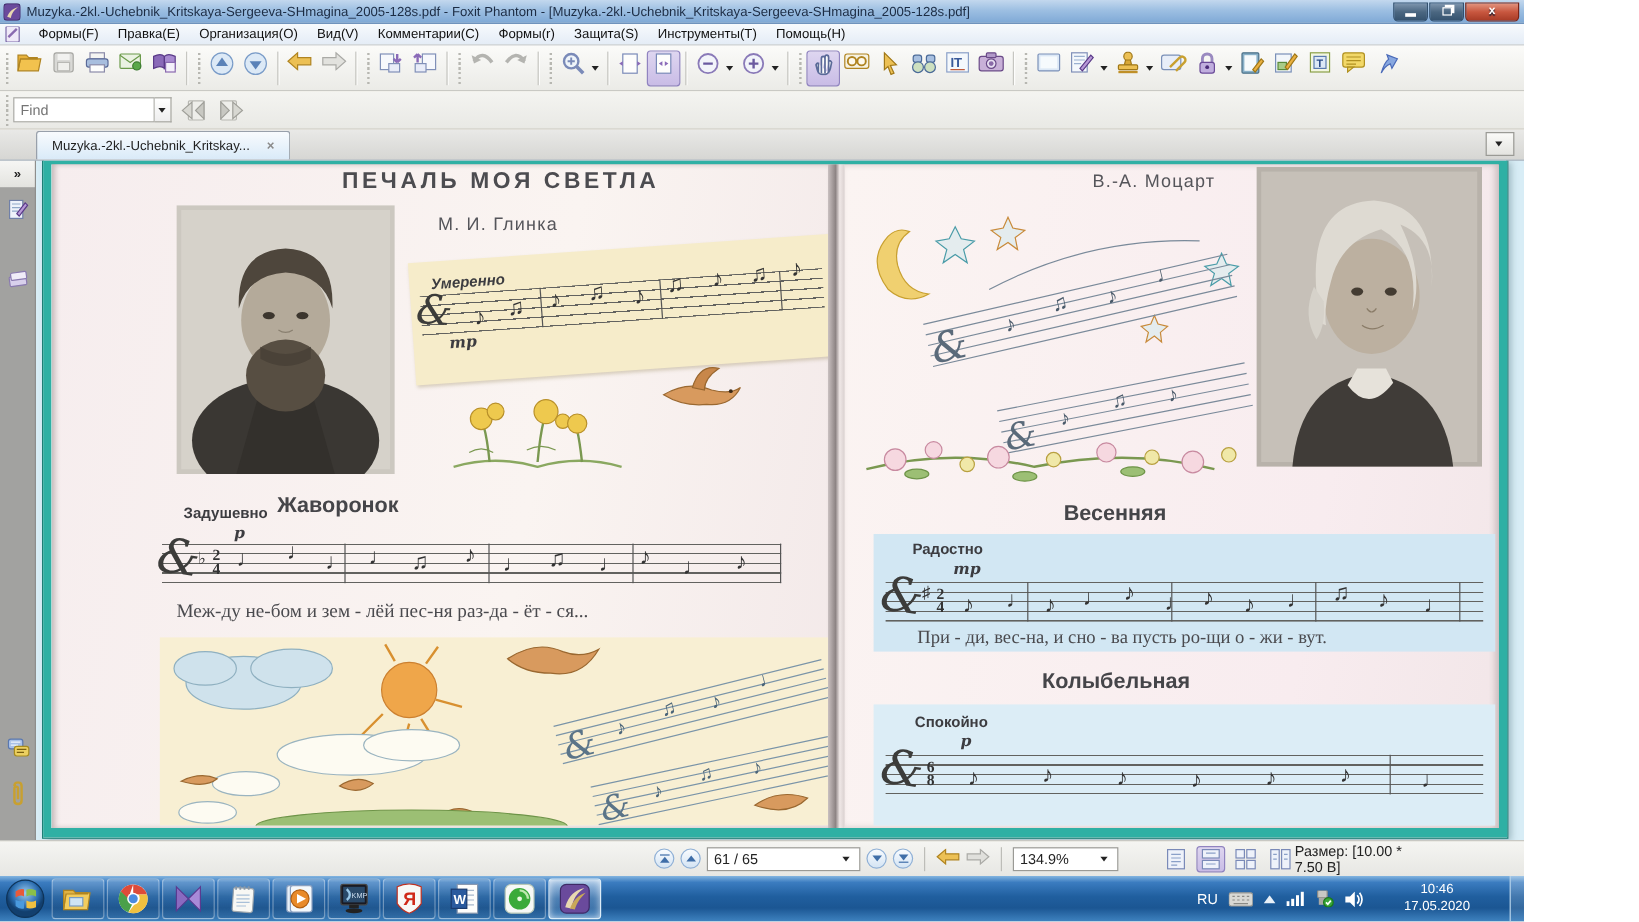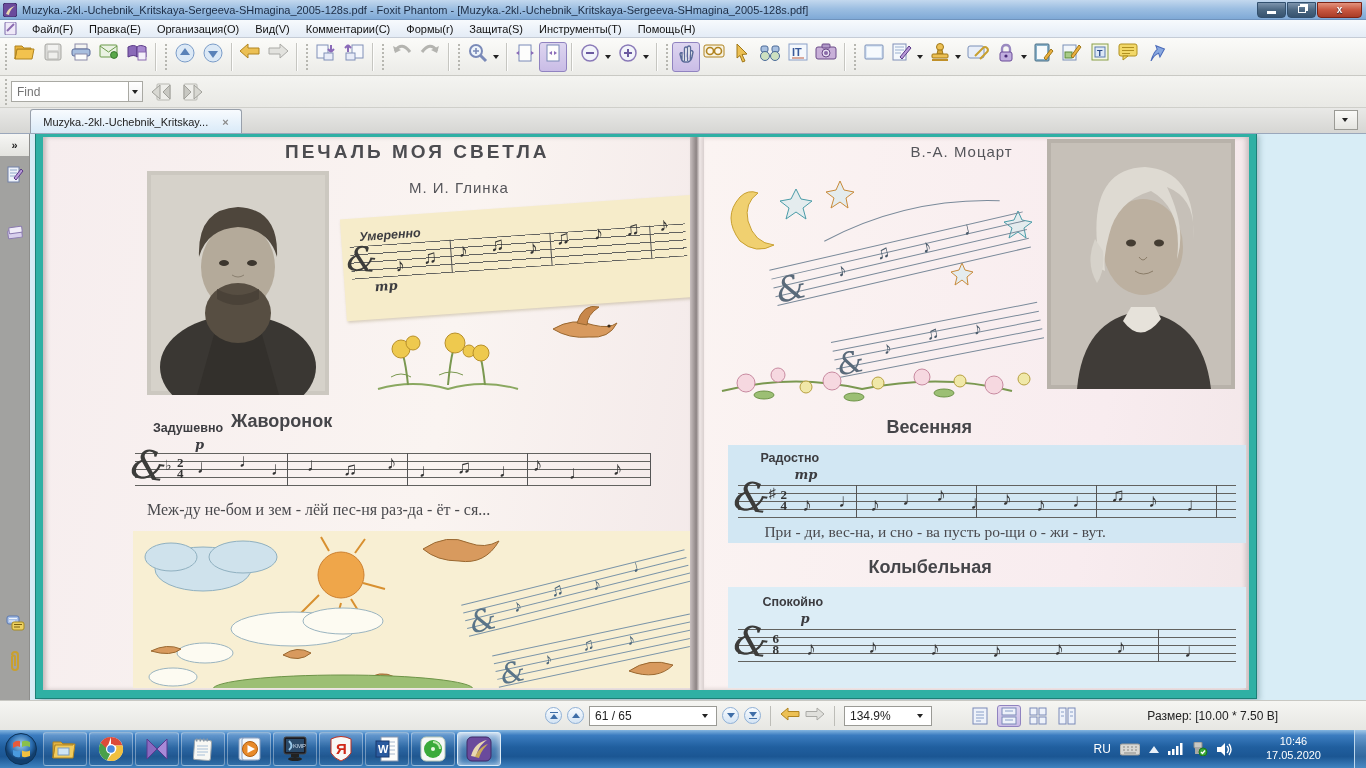--- a/index.html
+++ b/index.html
@@ -1,17 +1,17 @@
 <!DOCTYPE html>
 <html><head>
 <meta charset="utf-8">
 <style>
   * { margin:0; padding:0; box-sizing:border-box; }
   html,body { width:1366px; height:768px; overflow:hidden; font-family:"Liberation Sans", sans-serif; }
-  .screen { position:relative; width:1366px; height:768px; background:#ece9d8; }
+  .screen { position:relative; width:1270px; height:768px; background:#ece9d8; }
 
   
   .titlebar { position:absolute; top:0; left:0; right:0; height:20px;
     background:linear-gradient(#c3d8ee,#9dbfe2 45%,#7fa9d6);
     display:flex; align-items:center; padding-left:3px; border-bottom:1px solid #6f93bd; }
   .titlebar .apptitle { font-size:11px; color:#1c2c44; margin-left:5px; white-space:nowrap; overflow:hidden; flex:1; }
   .winbtns { display:flex; margin-right:4px; }
   .winbtn { width:29px; height:16px; border:1px solid #32506e; border-radius:0 0 4px 4px;
     background:linear-gradient(#7d94ad,#4b6781 50%,#36536f); display:flex; align-items:center; justify-content:center;
     color:#fff; font-size:10px; font-weight:bold; margin-left:1px; text-shadow:0 1px 1px #223; }
@@ -153,21 +153,21 @@
           <span>x</span>
         </div>
     </div>
   </div>
 
   <div class="menubar">
     <svg class="doc-ico" width="13" height="13">
         <rect x="1" y="0" width="11" height="13" rx="1" fill="#efe9f8" stroke="#7a68a8"></rect>
         <path d="M3 9 L10 2" stroke="#8a6ab0" stroke-width="2"></path>
       </svg>
-    <span class="menu-item">Файл(F)</span>
+    <span class="menu-item">Формы(F)</span>
     <span class="menu-item">Правка(E)</span>
     <span class="menu-item">Организация(О)</span>
     <span class="menu-item">Вид(V)</span>
     <span class="menu-item">Комментарии(С)</span>
     <span class="menu-item">Формы(r)</span>
     <span class="menu-item">Защита(S)</span>
     <span class="menu-item">Инструменты(Т)</span>
     <span class="menu-item">Помощь(Н)</span>
   </div>
 
@@ -496,21 +496,21 @@
             <path d="M50 224 L68 160 H114 L132 224 Z" fill="#33302c"></path>
             <path d="M80 152 L91 170 L102 152 Z" fill="#efece4"></path>
             <ellipse cx="91" cy="96" rx="37" ry="44" fill="#b4aa9a"></ellipse>
             <path d="M52 86 Q50 38 91 36 Q132 38 130 86 Q122 58 91 56 Q60 58 52 86 Z" fill="#4e463c"></path>
             <ellipse cx="91" cy="142" rx="33" ry="30" fill="#574e42"></ellipse>
             <path d="M70 118 Q91 130 112 118 L112 128 Q91 140 70 128 Z" fill="#4a4238"></path>
             <ellipse cx="77" cy="92" rx="5" ry="3" fill="#3c362e"></ellipse>
             <ellipse cx="105" cy="92" rx="5" ry="3" fill="#3c362e"></ellipse>
             <path d="M85 104 Q91 108 97 104" stroke="#8a8070" fill="none"></path>
           </svg>
-          <div class="composer" style="left:322px; top:42px;margin-left:44px;">М. И. Глинка</div>
+          <div class="composer" style="left:322px; top:42px;">М. И. Глинка</div>
 
           <div class="band" style="left:300px; top:70px; width:352px; height:102px; background:#f6ecca; transform:rotate(-4deg); box-shadow:1px 2px 3px rgba(120,100,40,.25);">
             <div class="tempo" style="left:18px; top:12px; font-style:italic;">Умеренно</div>
             <div class="dyn" style="left:30px; top:62px;">mp</div>
             <div class="staff" style="left:8px; top:28px; width:336px; height:34px;">
               <div class="lines"></div>
               <span class="clef" style="font-size:34px; top:-4px;">&amp;</span>
               <span class="n" style="left:44px; top:12px;">♪</span>
               <span class="n" style="left:72px; top:6px;">♫</span>
               <span class="n" style="left:108px; top:2px;">♪</span>

